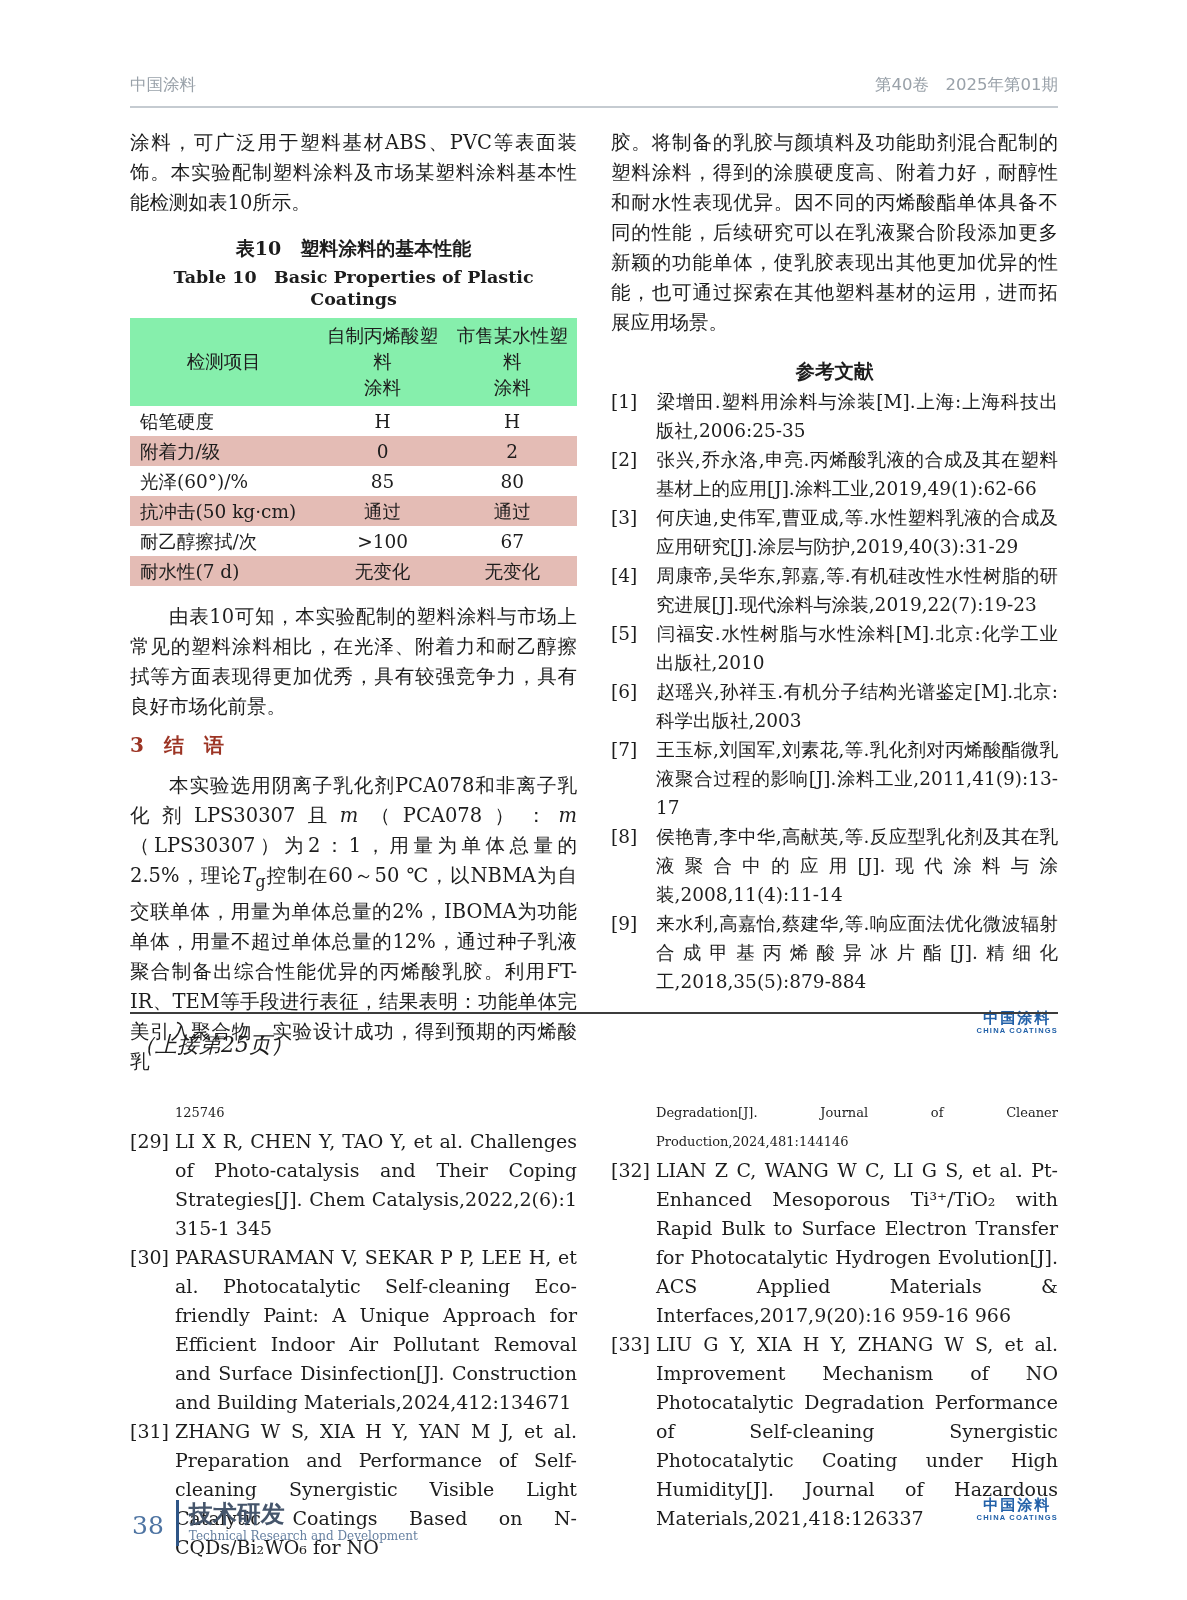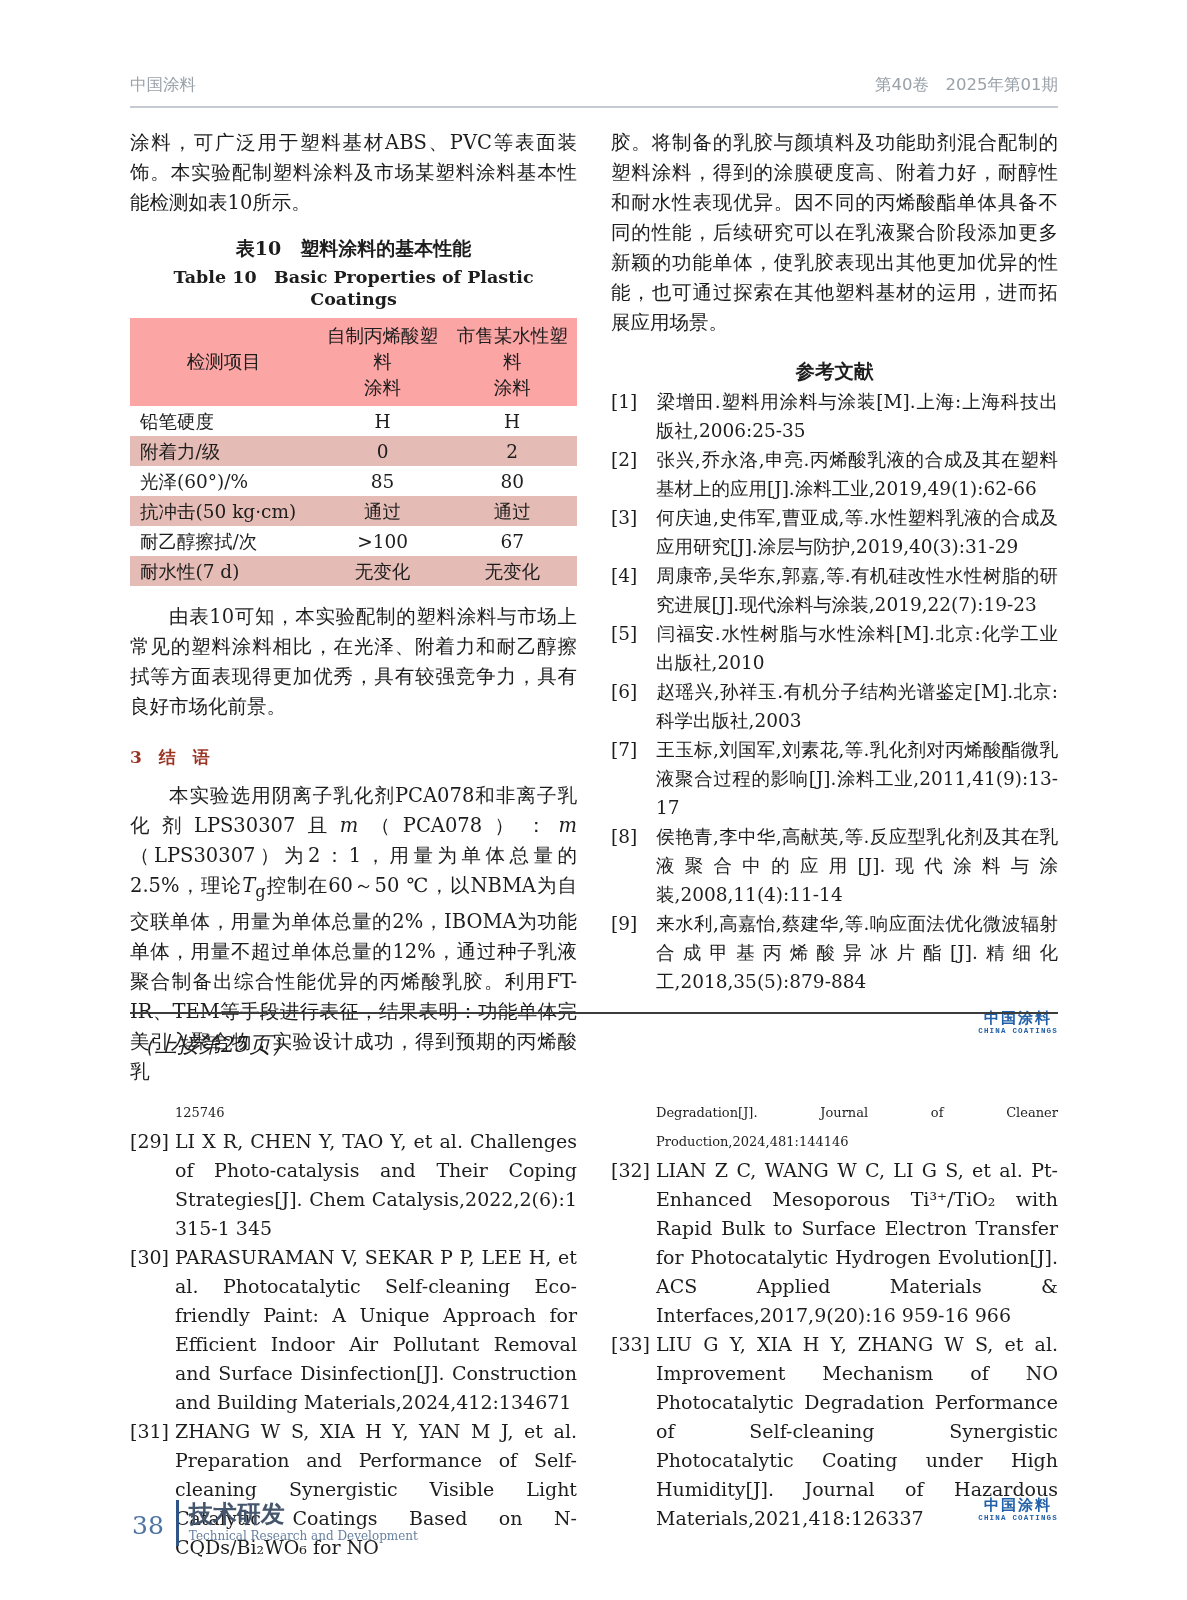--- a/index.html
+++ b/index.html
@@ -25,50 +25,50 @@
 
   .para { font-size:19.5px; line-height:30px; text-align:justify; }
   .indent { text-indent:2em; }
   .mt { margin-top:16px; }
 
   
   .tbl-caption-zh { text-align:center; font-weight:bold; font-size:19px; margin-top:18px; }
   .tbl-caption-en { text-align:center; font-weight:bold; font-size:17.5px; margin-top:3px; }
   table { width:100%; border-collapse:collapse; margin-top:9px; font-size:18.5px; }
   th {
-    background:#fca5a5; font-weight:normal; white-space:pre-line;
+    background:#86efac; font-weight:normal; white-space:pre-line;
     padding:5px 2px; line-height:26px; vertical-align:middle; text-align:center;
   }
   td { padding:2px 4px; height:30px; line-height:25px; }
   td:first-child { text-align:left; padding-left:10px; width:42%; }
   td:nth-child(2) { text-align:center; width:29%; }
   td:nth-child(3) { text-align:center; width:29%; }
   tbody tr:nth-child(even) { background:#e4bcb5; }
 
   .section-heading {
-    margin-top:24px; font-size:17px; font-weight:bold; color:#9c3424;
+    margin-top:10px; font-size:20px; font-weight:bold; color:#9c3424;
     font-family:"DejaVu Serif","Liberation Serif",serif;
   }
 
   
   .refs-heading { text-align:center; font-weight:bold; font-size:19.5px; margin:20px 0 2px; }
   .ref { font-size:18.5px; line-height:29px; text-align:justify; padding-left:45px; text-indent:-45px; }
   .ref-label { display:inline-block; width:45px; text-indent:0; }
   .en-ref { font-size:19px; }
   .carryover { padding-left:45px; font-size:13px; line-height:29px; text-align:justify; }
 
   
   .logo { text-align:right; margin-top:14px; }
   .logo-inner { display:inline-block; text-align:center; line-height:1.1; }
   .logo-zh {
     font-family:"DejaVu Sans","Liberation Sans",sans-serif;
     font-weight:bold; font-size:15px; color:#2160a8; letter-spacing:2px; display:block;
   }
   .logo-en {
-    font-family:Liberation Mono, monospace;
+    font-family:Liberation Sans, sans-serif;
     font-weight:bold; font-size:7.5px; color:#2160a8; letter-spacing:1.2px; display:block;
   }
 
   
   .mid-divider { position:absolute; top:1012px; left:130px; width:928px; border-top:2px solid #3c3c3c; }
   .cont-note { position:absolute; top:1030px; left:133px; font-style:italic; font-size:22px; }
 
   
   .lower { position:absolute; top:1098px; left:130px; width:928px; display:flex; gap:34px; }
   .lower .col { width:447px; }

